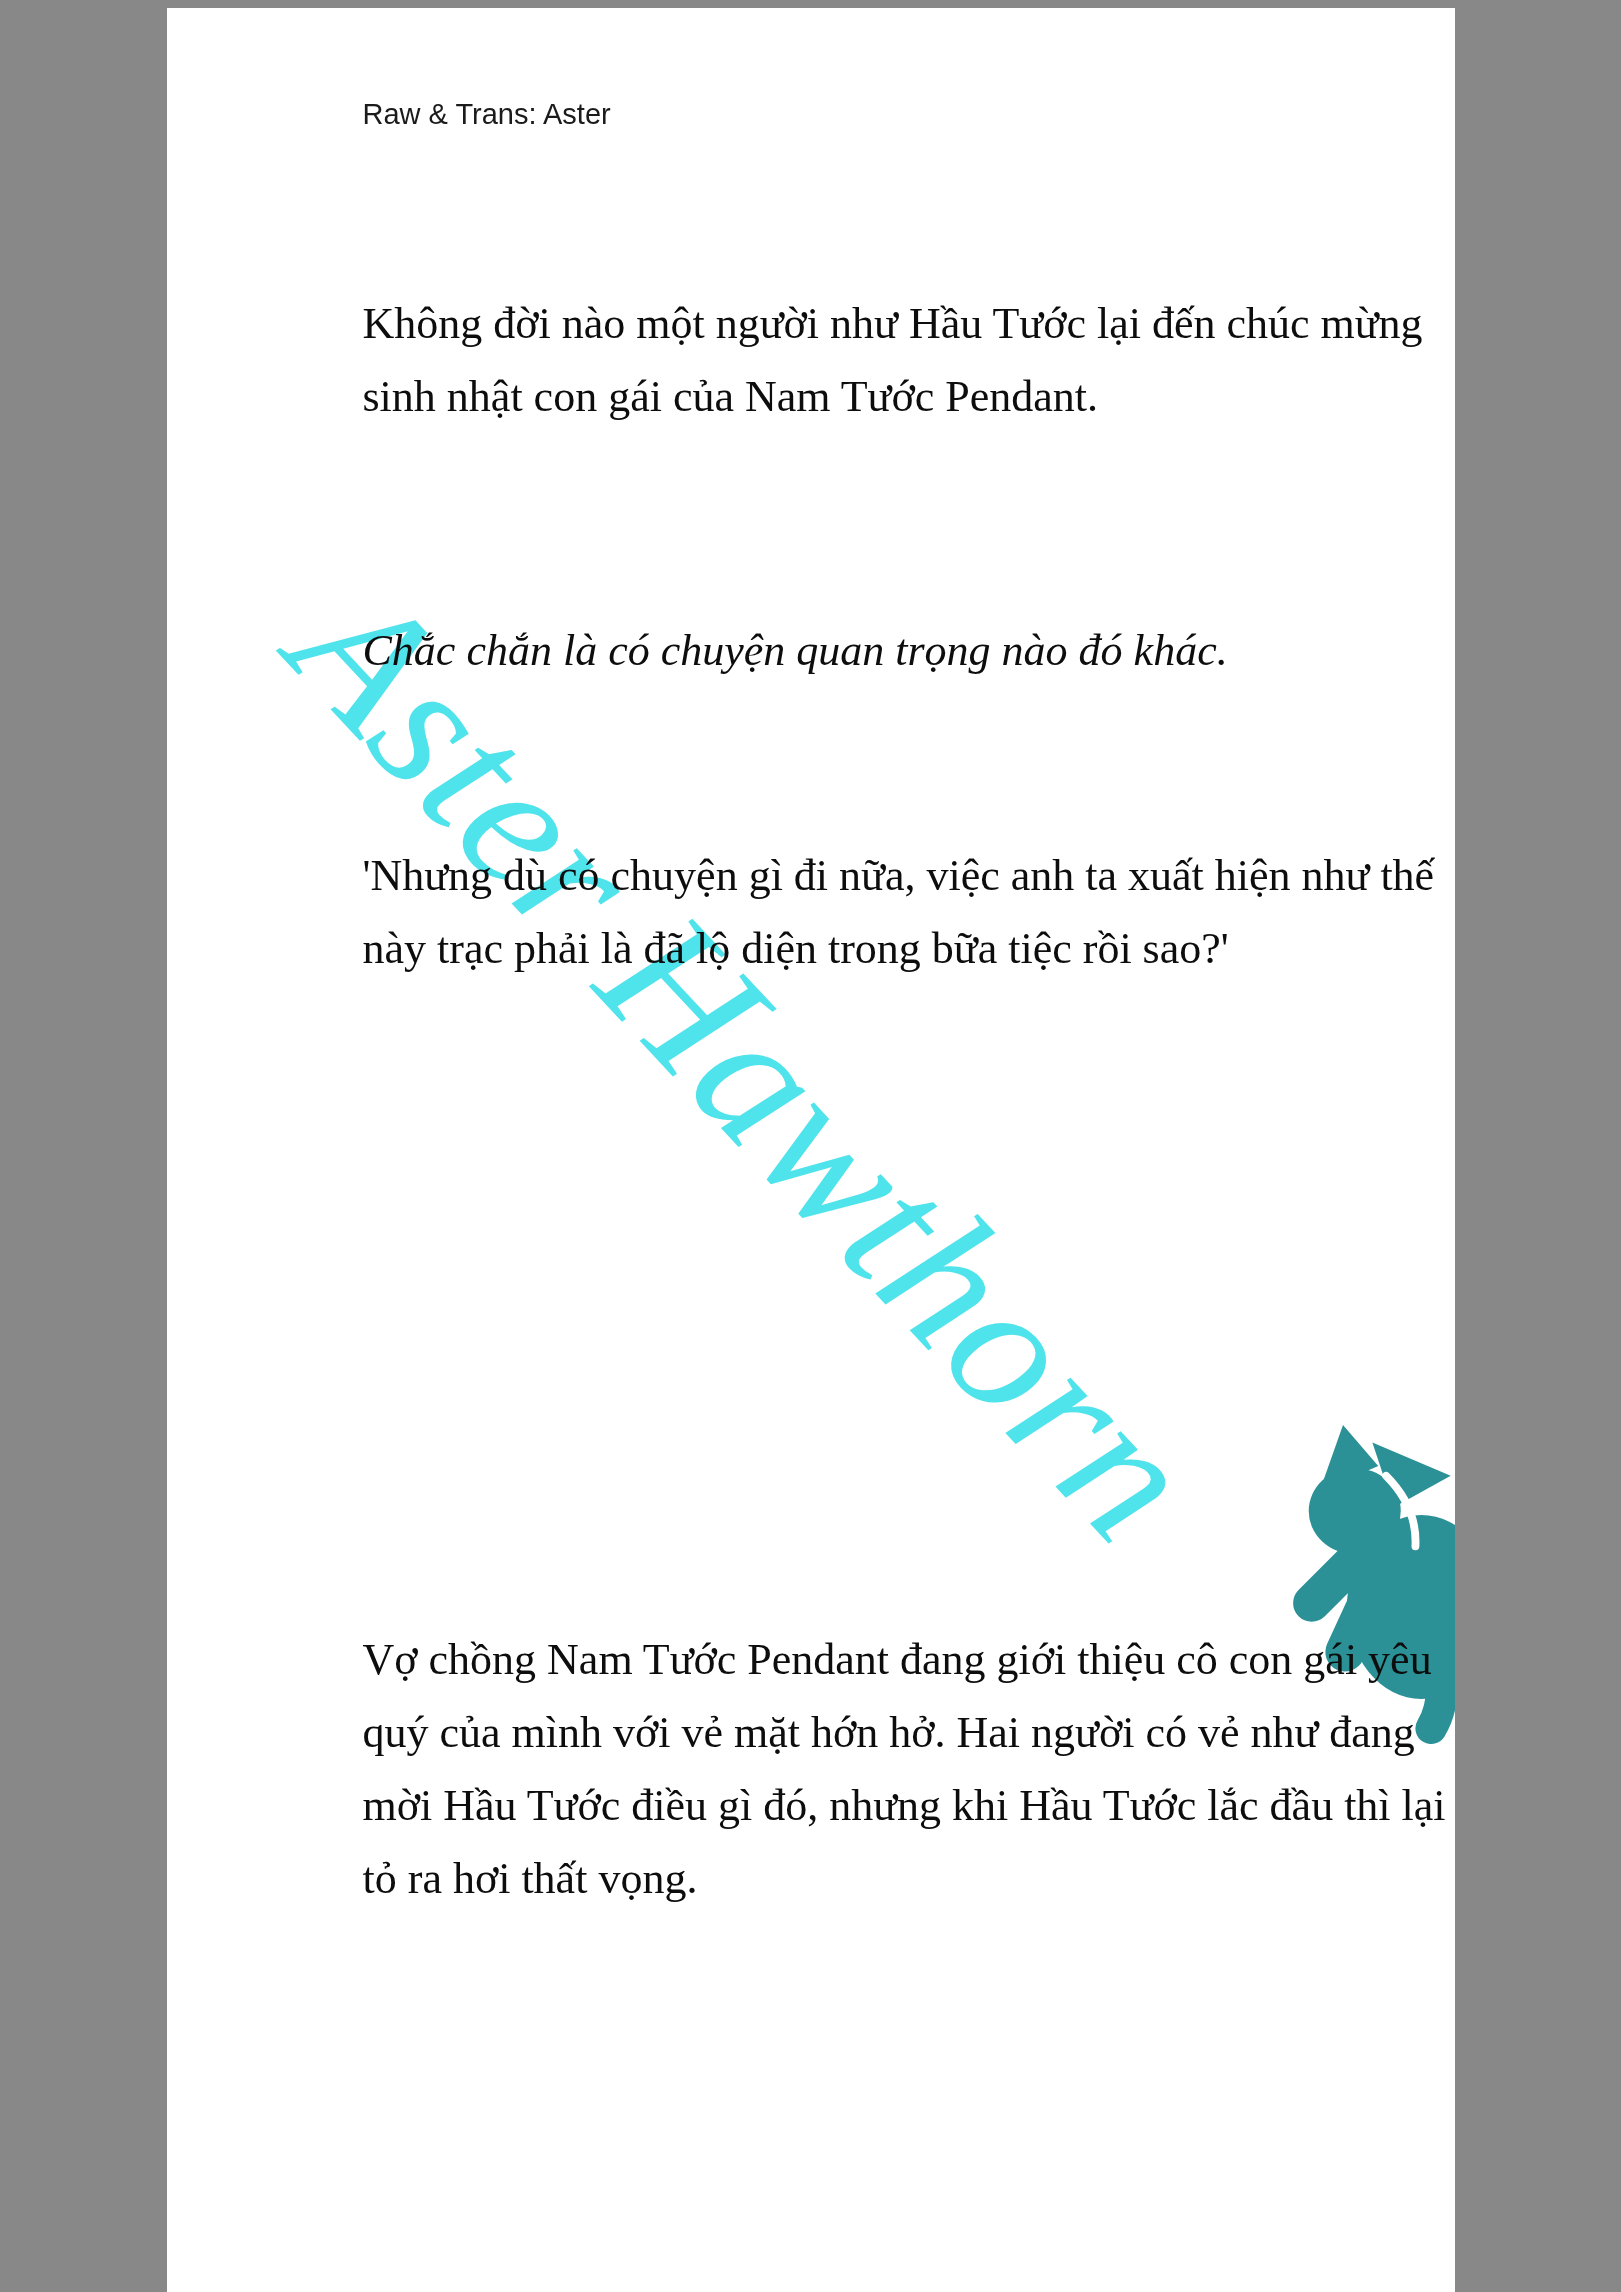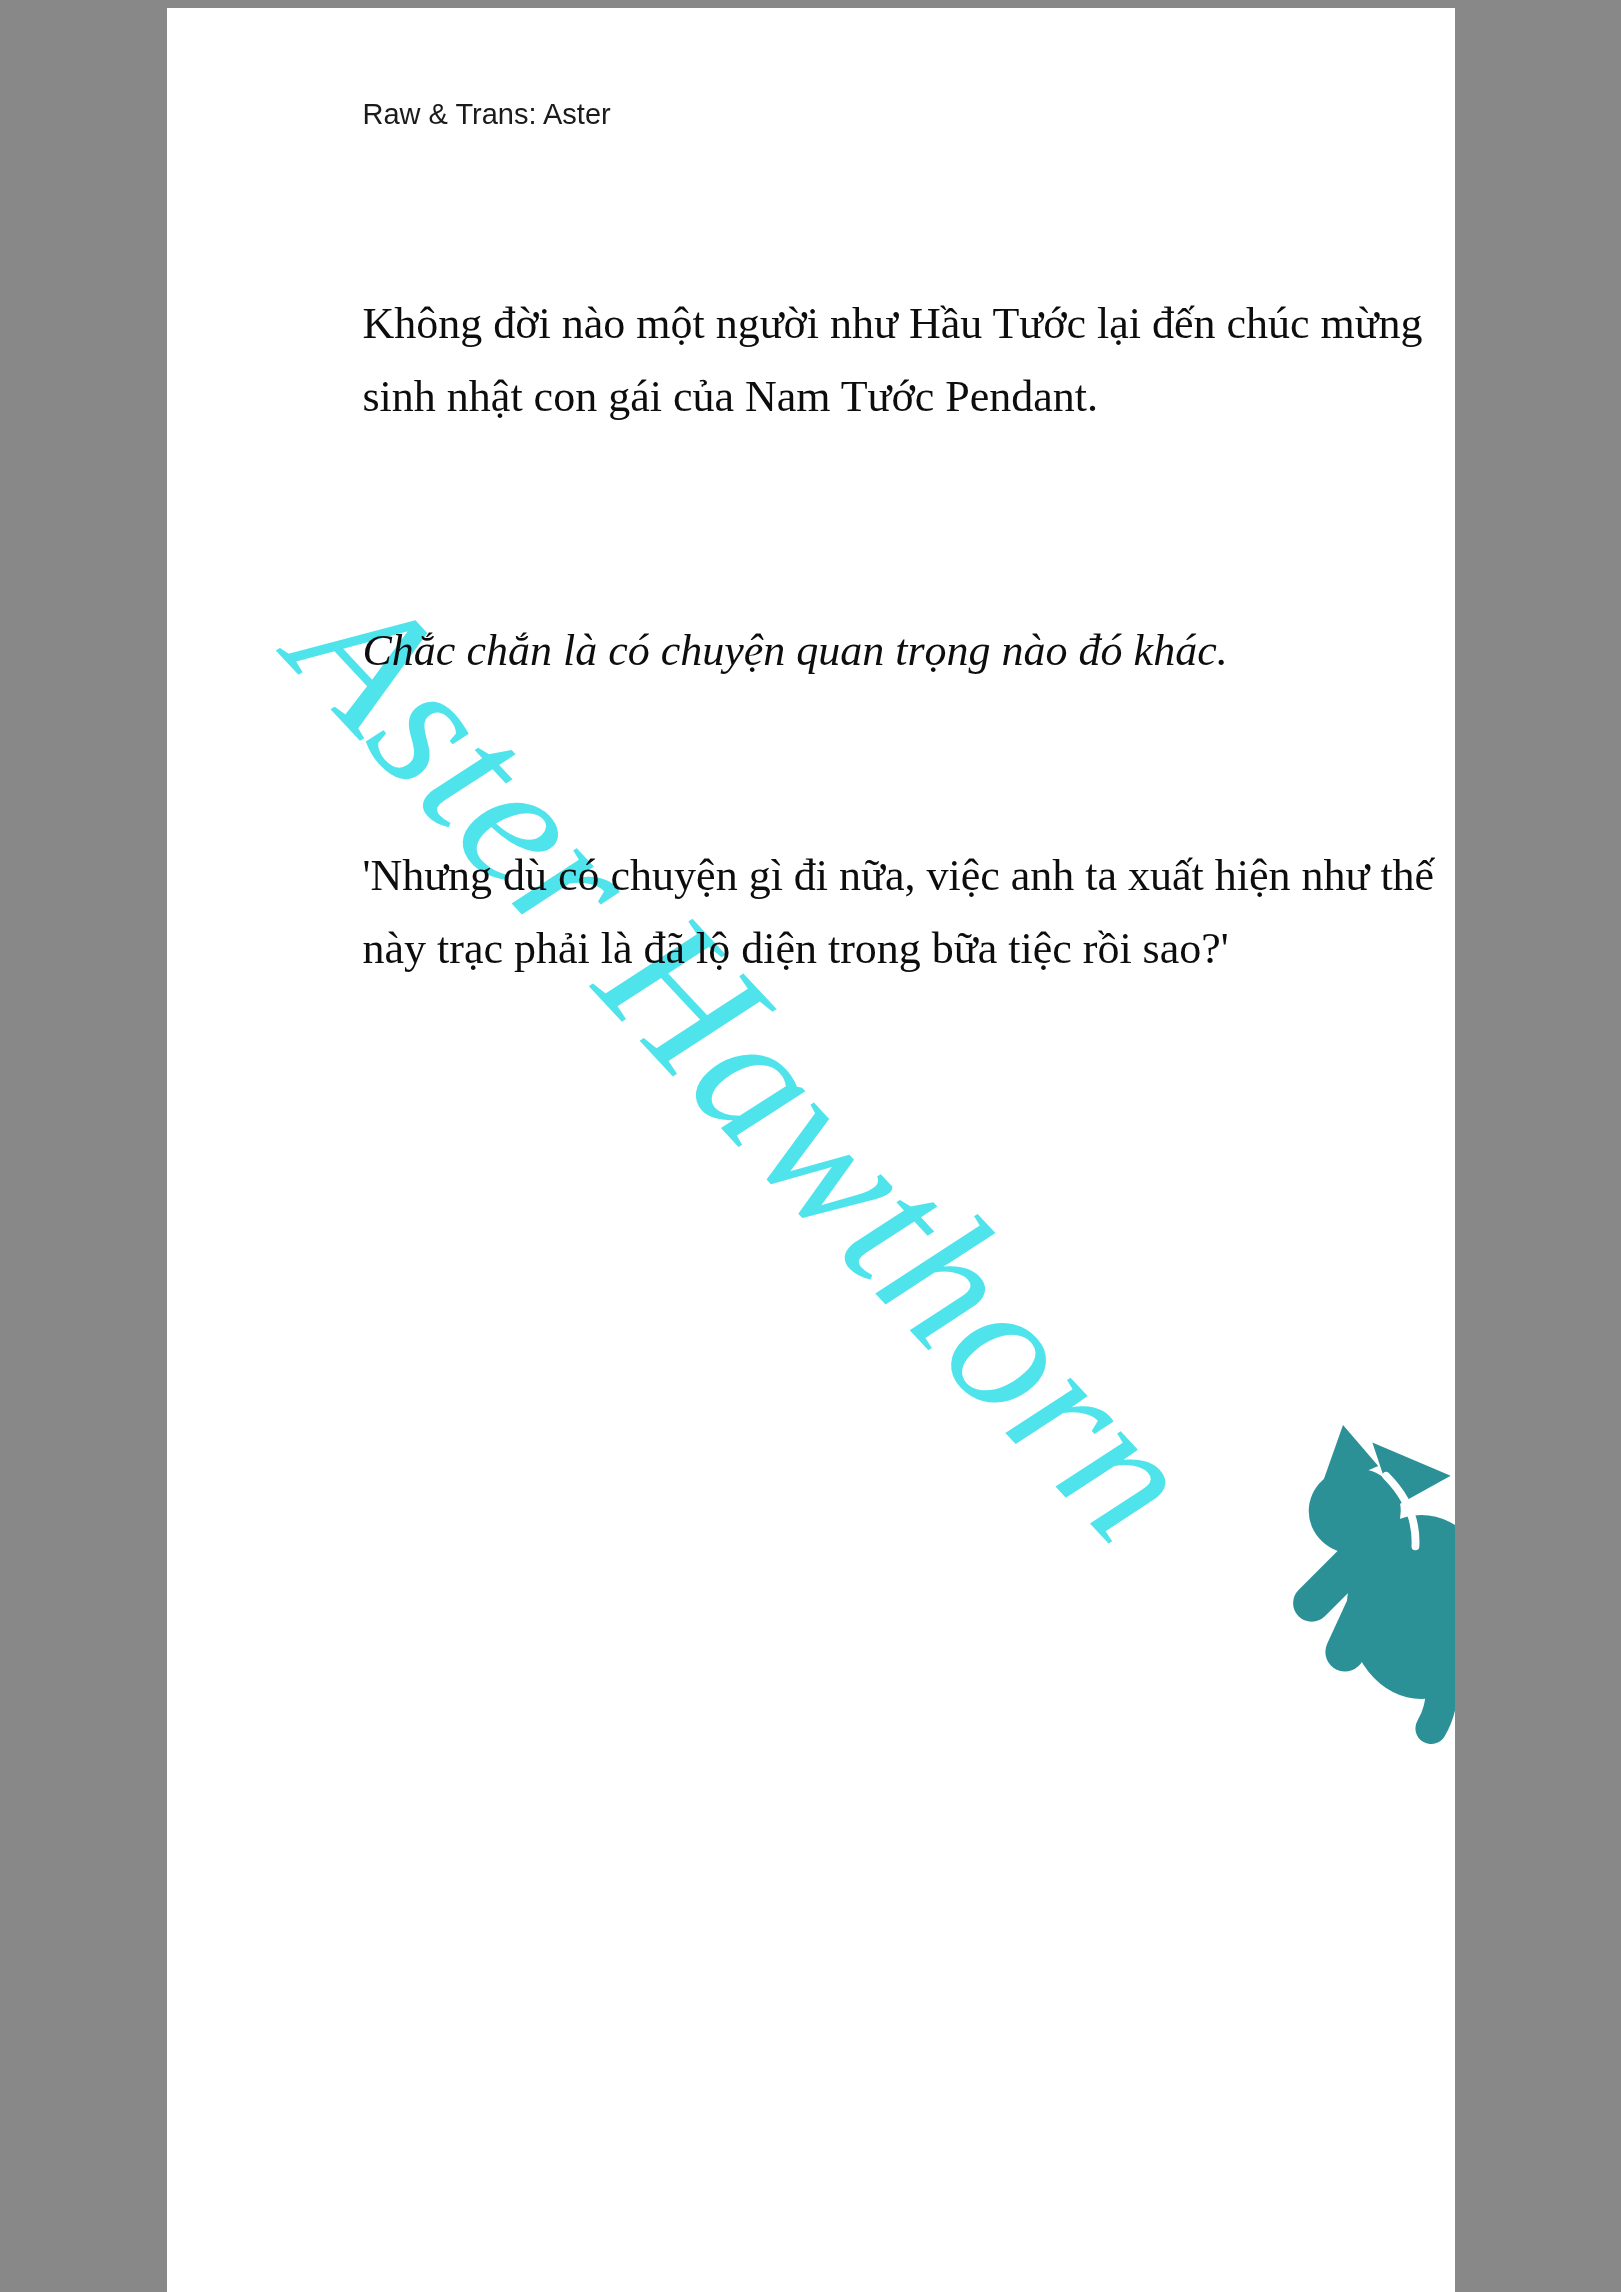--- a/index.html
+++ b/index.html
@@ -86,15 +86,19 @@
 
       <path d="M 106 56 Q 138 88 136 128" fill="none" stroke="#ffffff" stroke-width="8" stroke-linecap="round"></path>
     </svg>
   </div>
 
   <div class="para p1">Không đời nào một người như Hầu Tước lại đến chúc mừng
 sinh nhật con gái của Nam Tước Pendant.</div>
   <div class="para p2">Chắc chắn là có chuyện quan trọng nào đó khác.</div>
   <div class="para p3">'Nhưng dù có chuyện gì đi nữa, việc anh ta xuất hiện như thế
 này trạc phải là đã lộ diện trong bữa tiệc rồi sao?'</div>
+  <div class="para p5">Vợ chồng Nam Tước Pendant đang giới thiệu cô con gái yêu
+quý của mình với vẻ mặt hớn hở. Hai người có vẻ như đang
+mời Hầu Tước điều gì đó, nhưng khi Hầu Tước lắc đầu thì lại
+tỏ ra hơi thất vọng.</div>
 
 </div>
 
 
 </body></html>

